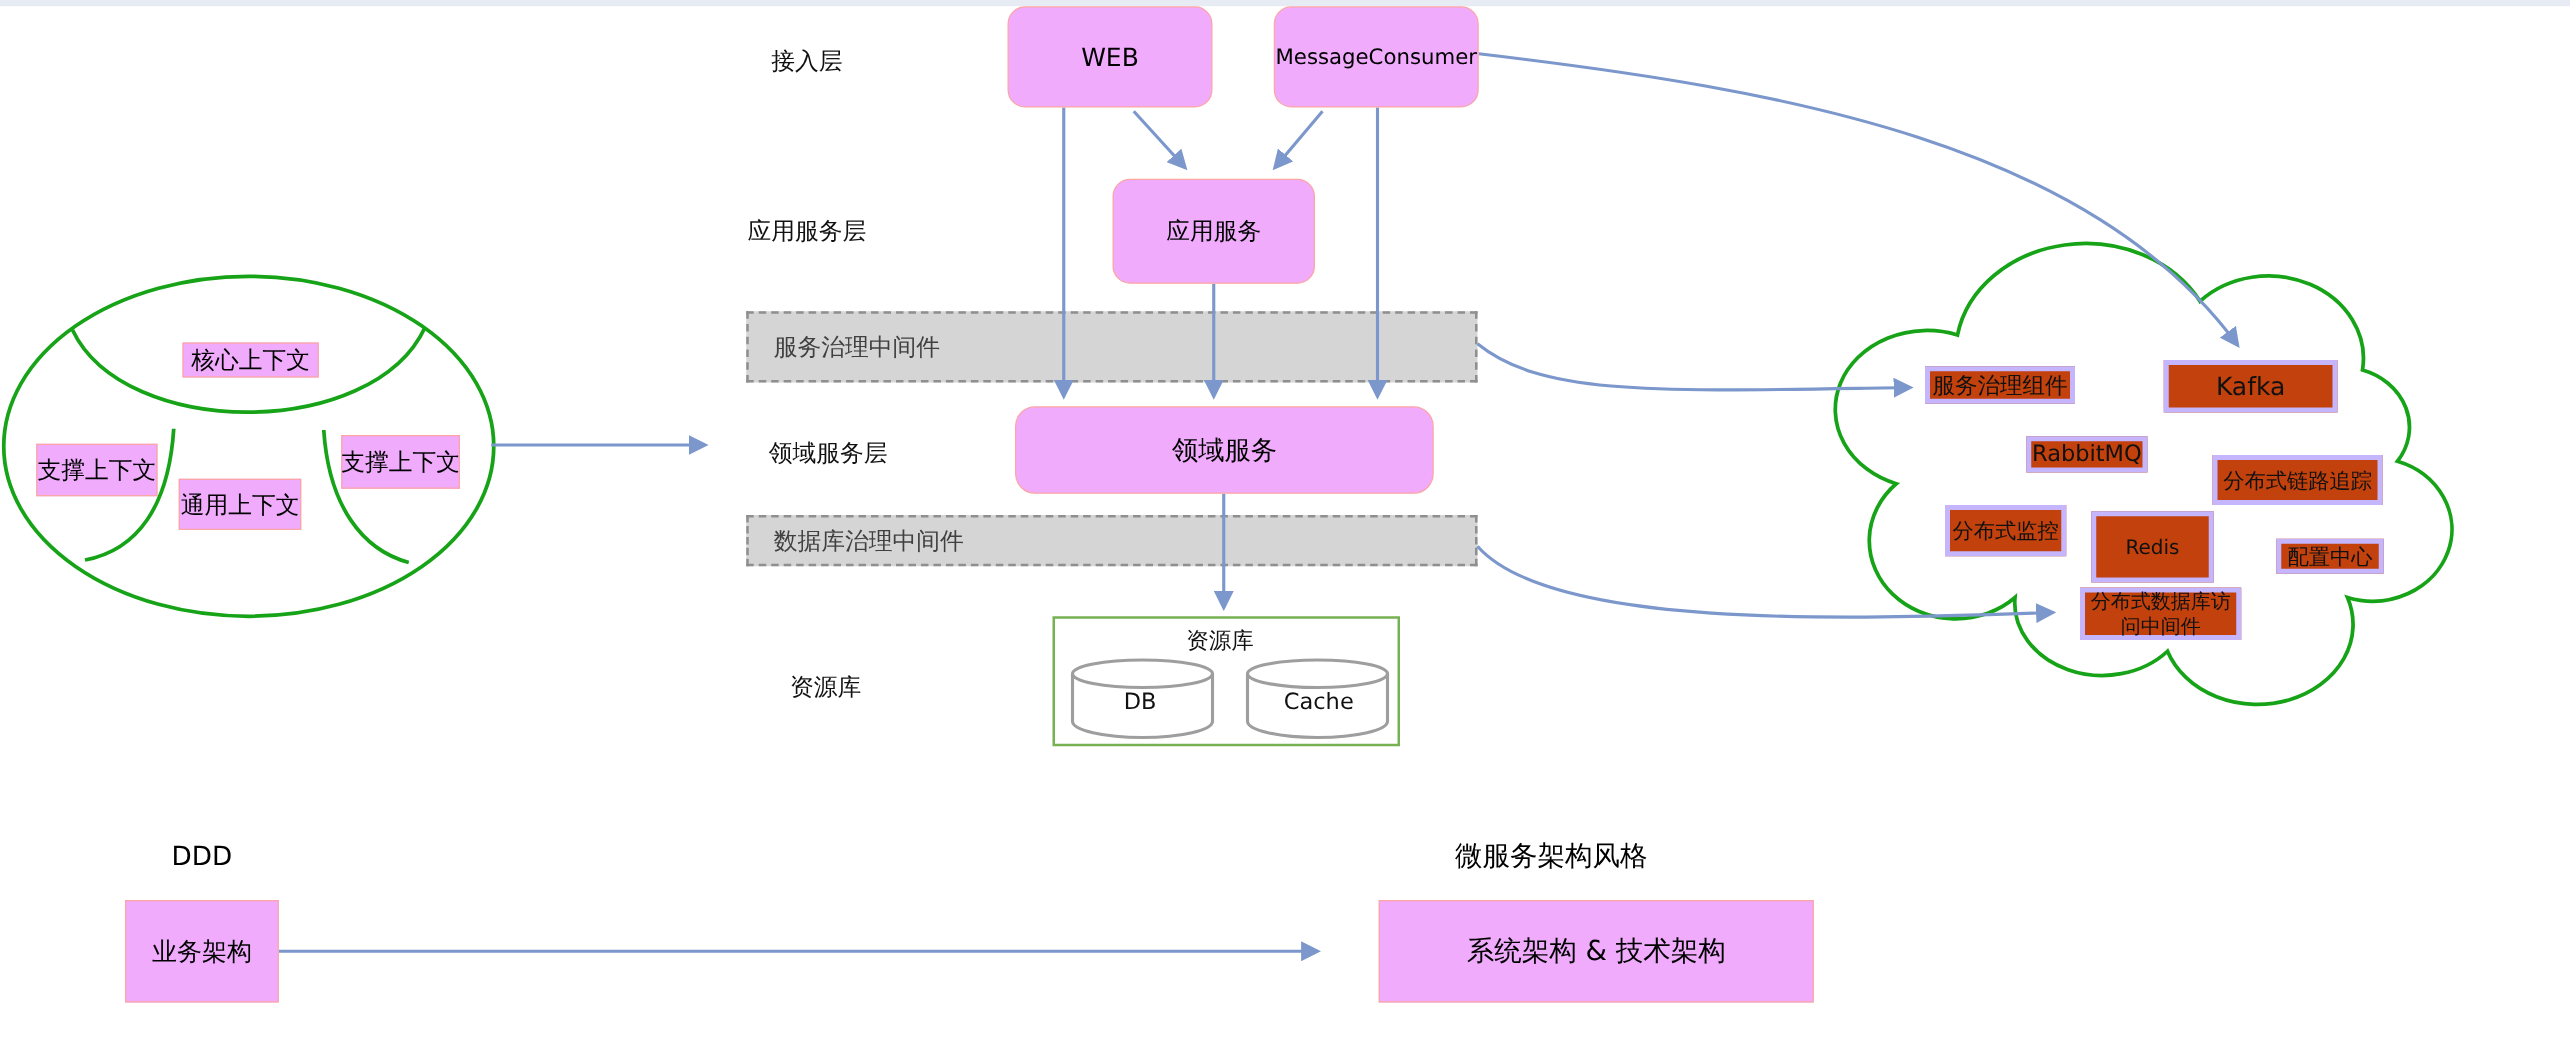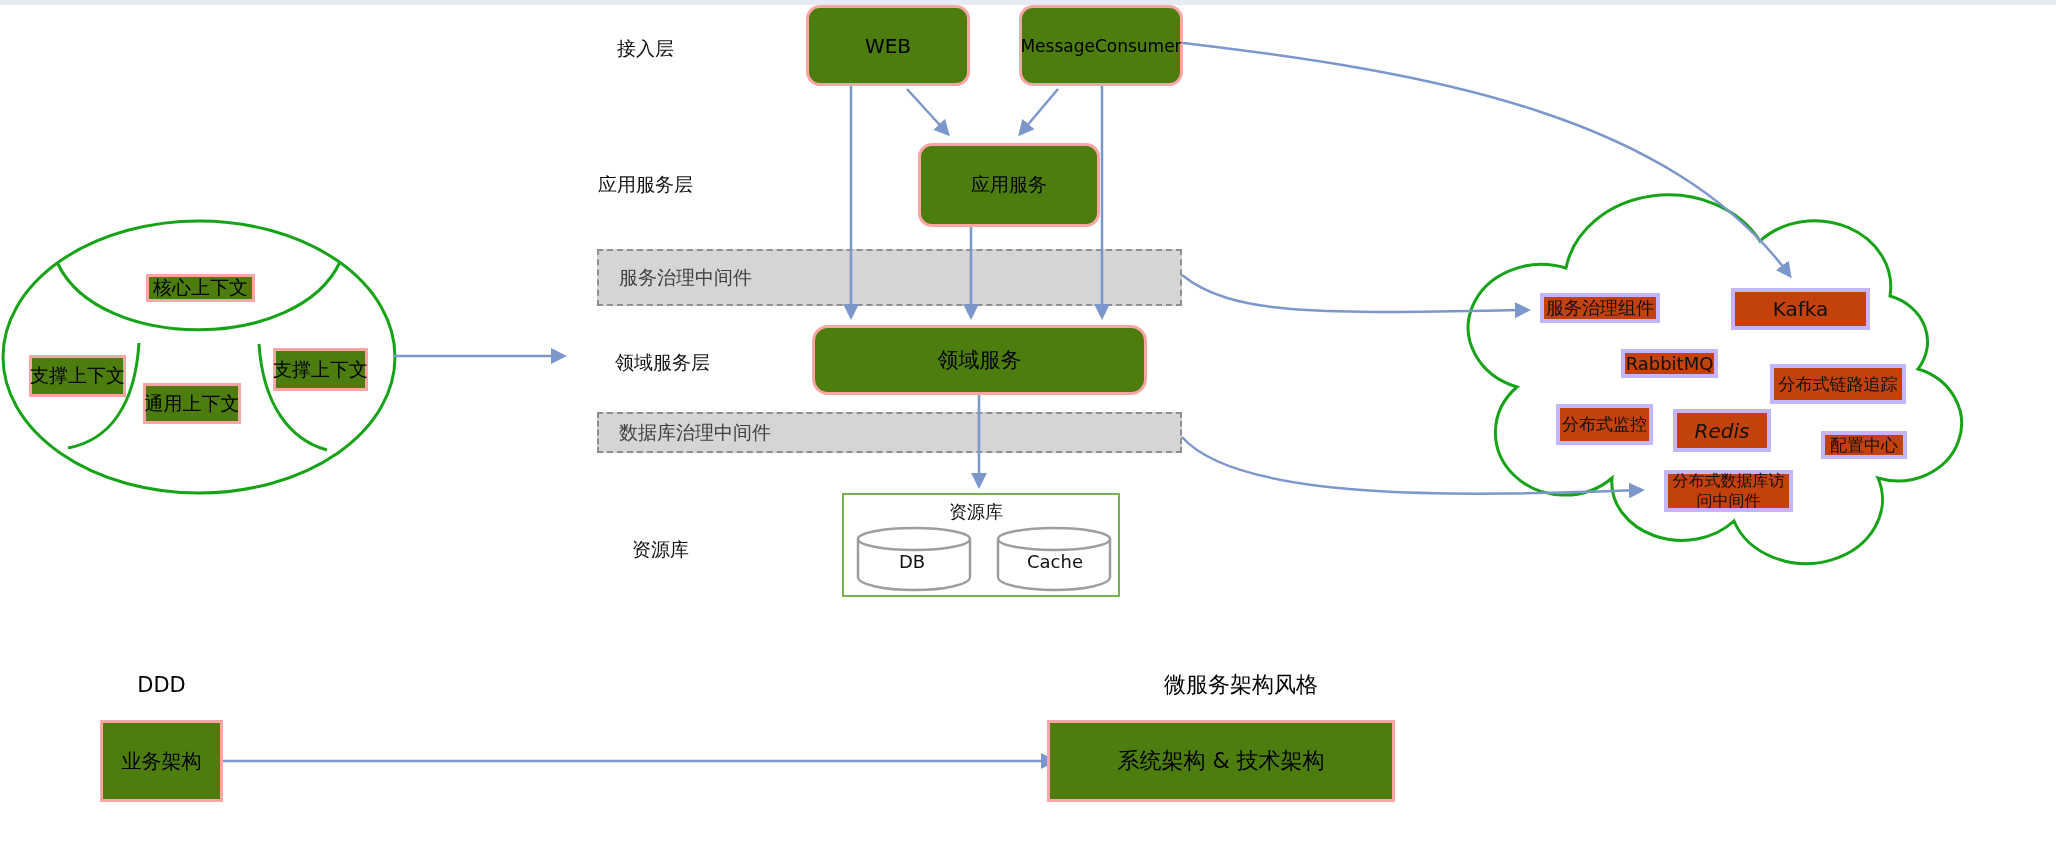--- a/index.html
+++ b/index.html
@@ -1,21 +1,21 @@
 <!DOCTYPE html>
 <html><head>
 <meta charset="utf-8">
 <style>
   html,body{margin:0;padding:0;background:#fff;}
   #stage{position:relative;width:2056px;height:844px;background:#ffffff;overflow:hidden;
          font-family:"DejaVu Sans","Liberation Sans",sans-serif;color:#1a1a1a;padding-left:28px;}
   #topstrip{position:absolute;left:0;top:0;width:2056px;height:5px;background:#e7ebf3;}
   svg.layer{position:absolute;left:0;top:0;z-index:2;}
   .layer-label{position:absolute;z-index:3;font-size:19px;white-space:nowrap;color:#111;}
-  .greenbox{position:absolute;z-index:3;box-sizing:border-box;border:3px solid #fca5a5;background:#4d7c0f;
+  .greenbox{position:absolute;z-index:3;box-sizing:border-box;border:1px solid #fca5a5;background:#f0abfc;
             display:flex;align-items:center;justify-content:center;font-size:19px;white-space:nowrap;color:#000;}
   .rounded{border-radius:14px;}
   .graybar{position:absolute;z-index:1;box-sizing:border-box;background:#d5d5d5;border:2px dashed #8f8f8f;
            display:flex;align-items:center;font-size:19px;color:#404040;}
   .graybar span{margin-left:20px;white-space:nowrap;}
   .graybox{position:absolute;z-index:3;box-sizing:border-box;border:4px solid #c4b5fd;background:#c2410c;
            display:flex;align-items:center;justify-content:center;font-size:18px;text-align:center;color:#111;white-space:nowrap;}
   .repo{position:absolute;z-index:1;box-sizing:border-box;border:2px solid #76b254;background:#fff;}
   .repo-title{position:absolute;z-index:3;font-size:18px;white-space:nowrap;color:#111;}
   .cyl-label{position:absolute;z-index:3;font-size:18px;white-space:nowrap;color:#111;}
@@ -73,21 +73,21 @@
       <path d="M 1182,275 C 1235,318 1330,313 1528,310" marker-end="url(#arr)"></path>
       <path d="M 1182,437 C 1240,503 1470,496 1642,490" marker-end="url(#arr)"></path>
     </g>
   </svg>
 
   <div class="layer-label" style="left:617px;top:36px;">接入层</div>
   <div class="greenbox rounded" style="left:806px;top:5px;width:164px;height:81px;font-size:20px;">WEB</div>
   <div class="greenbox rounded" style="left:1019px;top:5px;width:164px;height:81px;font-size:17px;">MessageConsumer</div>
 
   <div class="layer-label" style="left:598px;top:172px;">应用服务层</div>
-  <div class="greenbox rounded" style="left:890px;top:143px;width:182px;height:84px;margin-left:28px;">应用服务</div>
+  <div class="greenbox rounded" style="left:890px;top:143px;width:162px;height:84px;">应用服务</div>
 
   <div class="graybar" style="left:597px;top:249px;width:585px;height:57px;">
     <span>服务治理中间件</span>
   </div>
 
   <div class="layer-label" style="left:615px;top:350px;text-align:center;">领域服务层</div>
   <div class="greenbox" style="left:812px;top:325px;width:335px;height:70px;border-radius:16px;font-size:21px;">领域服务</div>
 
   <div class="graybar" style="left:597px;top:412px;width:585px;height:41px;">
     <span>数据库治理中间件</span>
@@ -102,21 +102,21 @@
   <div class="greenbox" style="left:146px;top:274px;width:109px;height:28px;">核心上下文</div>
   <div class="greenbox" style="left:29px;top:355px;width:97px;height:42px;">支撑上下文</div>
   <div class="greenbox" style="left:143px;top:383px;width:98px;height:41px;">通用上下文</div>
   <div class="greenbox" style="left:273px;top:348px;width:95px;height:43px;">支撑上下文</div>
 
   <div class="graybox" style="left:1540px;top:293px;width:120px;height:30px;">服务治理组件</div>
   <div class="graybox" style="left:1731px;top:288px;width:139px;height:42px;font-size:20px;">Kafka</div>
   <div class="graybox" style="left:1621px;top:349px;width:97px;height:29px;">RabbitMQ</div>
   <div class="graybox" style="left:1770px;top:364px;width:136px;height:40px;font-size:17px;">分布式链路追踪</div>
   <div class="graybox" style="left:1556px;top:404px;width:97px;height:41px;font-size:17px;">分布式监控</div>
-  <div class="graybox" style="left:1673px;top:409px;width:98px;height:43px;font-size:20px;font-style:italic;">Redis</div>
+  <div class="graybox" style="left:1673px;top:409px;width:98px;height:57px;font-size:16px;">Redis</div>
   <div class="graybox" style="left:1821px;top:431px;width:86px;height:28px;font-size:17px;">配置中心</div>
   <div class="graybox" style="left:1664px;top:470px;width:129px;height:42px;font-size:16px;white-space:normal;line-height:20px;">分布式数据库访问中间件</div>
 
   <div class="big-label" style="left:100px;top:673px;width:123px;font-size:21px;">DDD</div>
   <div class="greenbox" style="left:100px;top:720px;width:123px;height:82px;font-size:20px;">业务架构</div>
   <div class="big-label" style="left:1067px;top:670px;width:348px;font-size:22px;">微服务架构风格</div>
-  <div class="greenbox" style="left:1047px;top:720px;width:348px;height:82px;font-size:22px;">系统架构 &amp; 技术架构</div>
+  <div class="greenbox" style="left:1103px;top:720px;width:348px;height:82px;font-size:22px;">系统架构 &amp; 技术架构</div>
 </div>
 
 </body></html>

